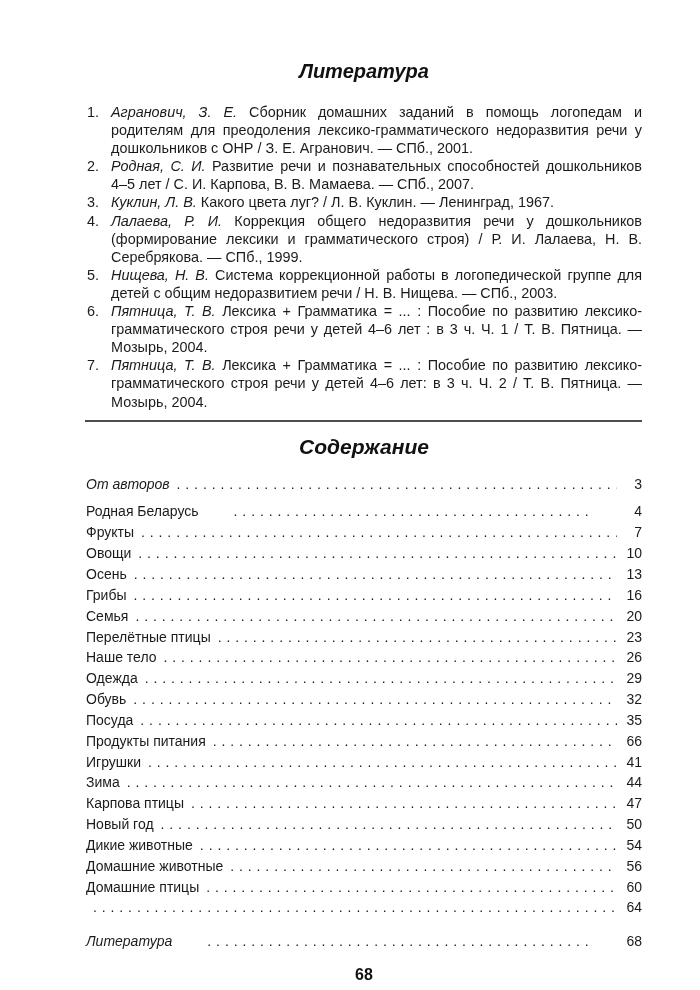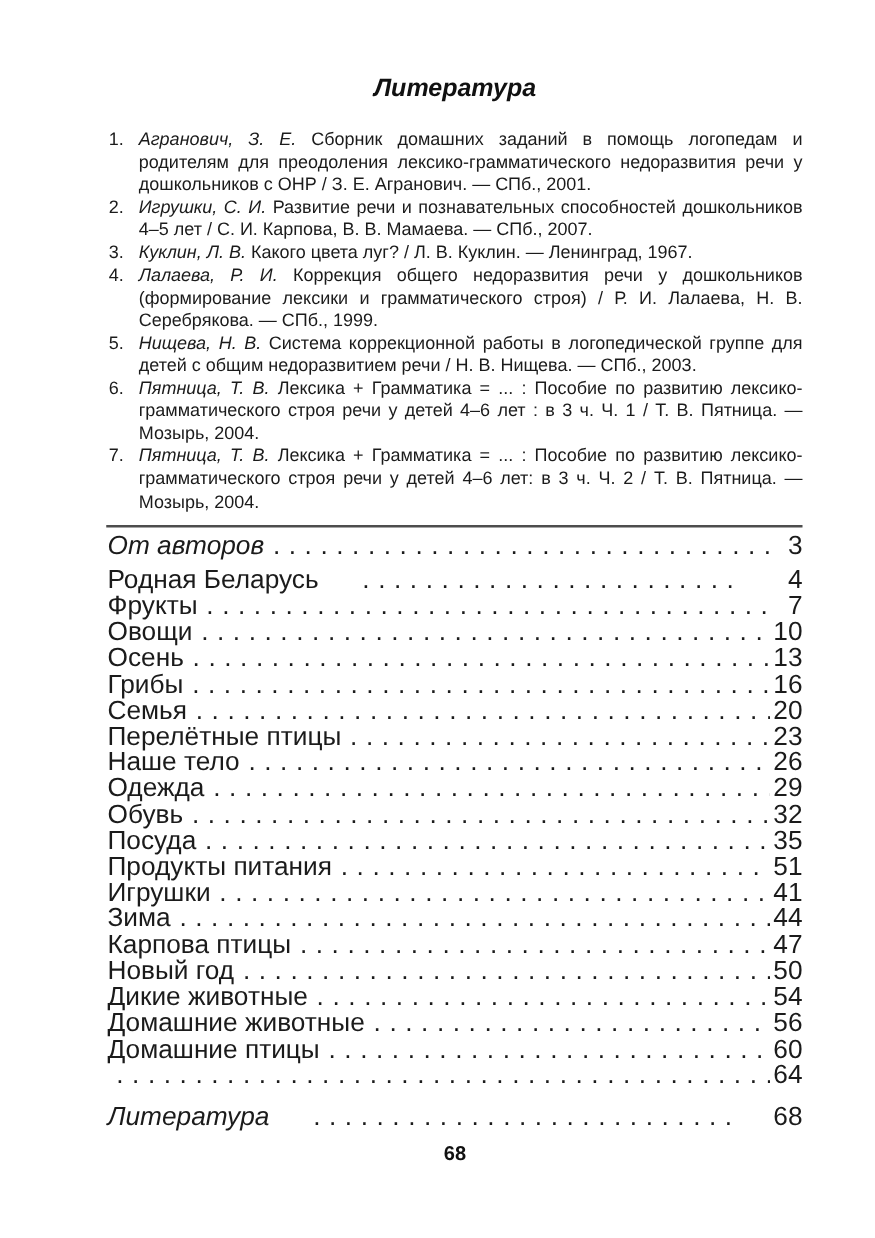--- a/index.html
+++ b/index.html
@@ -49,21 +49,21 @@
     margin-top: 32px;
   }
   
   .divider {
     border: 0;
     border-top: 2px solid #4d4d4d;
     margin: 9px 0 0 -1px;
   }
   
   .toc-list {
-    font-size: 21px;
+    font-size: 14px;
     margin-top: 3px;
   }
   .toc-row {
     display: flex;
     align-items: baseline;
     height: 20.85px;
   }
   .toc-row.italic .toc-label { font-style: italic; }
   .toc-row.gap-before { margin-top: 7px; gap: 28px; }
   .toc-row.gap-before.italic { margin-top: 13px; }
@@ -96,35 +96,36 @@
 </head>
 <body>
 
 <div class="page">
 
   <h1 class="section-title">Литература</h1>
 
   <div class="ref-list" id="ref-list">
   <div class="ref-item"><span class="ref-num">1.</span><span class="ref-author">Агранович, З. Е.</span> <span class="ref-text">Сборник домашних заданий в помощь логопедам и родителям для преодоления лексико-грамматического недоразвития речи у дошкольников с ОНР / З. Е. Агранович. — СПб., 2001.</span></div>
 
-  <div class="ref-item"><span class="ref-num">2.</span><span class="ref-author">Игрушки, С. И.</span> <span class="ref-text">Развитие речи и познавательных способностей дошкольников 4–5 лет / С. И. Карпова, В. В. Мамаева. — СПб., 2007.</span></div>
+  <div class="ref-item"><span class="ref-num">2.</span><span class="ref-author">Родная, С. И.</span> <span class="ref-text">Развитие речи и познавательных способностей дошкольников 4–5 лет / С. И. Карпова, В. В. Мамаева. — СПб., 2007.</span></div>
 
   <div class="ref-item"><span class="ref-num">3.</span><span class="ref-author">Куклин, Л. В.</span> <span class="ref-text">Какого цвета луг? / Л. В. Куклин. — Ленинград, 1967.</span></div>
 
   <div class="ref-item"><span class="ref-num">4.</span><span class="ref-author">Лалаева, Р. И.</span> <span class="ref-text">Коррекция общего недоразвития речи у дошкольников (формирование лексики и грамматического строя) / Р. И. Лалаева, Н. В. Серебрякова. — СПб., 1999.</span></div>
 
   <div class="ref-item"><span class="ref-num">5.</span><span class="ref-author">Нищева, Н. В.</span> <span class="ref-text">Система коррекционной работы в логопедической группе для детей с общим недоразвитием речи / Н. В. Нищева. — СПб., 2003.</span></div>
 
   <div class="ref-item"><span class="ref-num">6.</span><span class="ref-author">Пятница, Т. В.</span> <span class="ref-text">Лексика + Грамматика = ... : Пособие по развитию лексико-грамматического строя речи у детей 4–6 лет : в 3 ч. Ч. 1 / Т. В. Пятница. — Мозырь, 2004.</span></div>
 
   <div class="ref-item"><span class="ref-num">7.</span><span class="ref-author">Пятница, Т. В.</span> <span class="ref-text">Лексика + Грамматика = ... : Пособие по развитию лексико-грамматического строя речи у детей 4–6 лет: в 3 ч. Ч. 2 / Т. В. Пятница. — Мозырь, 2004.</span></div>
 </div>
 
   <hr class="divider">
 
+  <h1 class="section-title toc-title">Содержание</h1>
 
   <div class="toc-list" id="toc-list">
   <div class="toc-row italic">
     <span class="toc-label">От авторов</span>
     <span class="toc-leader">. . . . . . . . . . . . . . . . . . . . . . . . . . . . . . . . . . . . . . . . . . . . . . . . . . . . . . . . . . . . . . . . . . . . . . . . . . . . . . . . . . . . . . . . . . . . . . . . . . . . . . . . . . . . . . . . . . . . . . . . . . . . . . . . . . . . . . . . . . . . . . . . . . . . . . . . . . . . . . . . </span>
     <span class="toc-page">3</span>
   </div>
 
   <div class="toc-row gap-before">
     <span class="toc-label">Родная Беларусь</span>
@@ -188,21 +189,21 @@
 
   <div class="toc-row">
     <span class="toc-label">Посуда</span>
     <span class="toc-leader">. . . . . . . . . . . . . . . . . . . . . . . . . . . . . . . . . . . . . . . . . . . . . . . . . . . . . . . . . . . . . . . . . . . . . . . . . . . . . . . . . . . . . . . . . . . . . . . . . . . . . . . . . . . . . . . . . . . . . . . . . . . . . . . . . . . . . . . . . . . . . . . . . . . . . . . . . . . . . . . . </span>
     <span class="toc-page">35</span>
   </div>
 
   <div class="toc-row">
     <span class="toc-label">Продукты питания</span>
     <span class="toc-leader">. . . . . . . . . . . . . . . . . . . . . . . . . . . . . . . . . . . . . . . . . . . . . . . . . . . . . . . . . . . . . . . . . . . . . . . . . . . . . . . . . . . . . . . . . . . . . . . . . . . . . . . . . . . . . . . . . . . . . . . . . . . . . . . . . . . . . . . . . . . . . . . . . . . . . . . . . . . . . . . . </span>
-    <span class="toc-page">51</span>
+    <span class="toc-page">66</span>
   </div>
 
   <div class="toc-row">
     <span class="toc-label">Игрушки</span>
     <span class="toc-leader">. . . . . . . . . . . . . . . . . . . . . . . . . . . . . . . . . . . . . . . . . . . . . . . . . . . . . . . . . . . . . . . . . . . . . . . . . . . . . . . . . . . . . . . . . . . . . . . . . . . . . . . . . . . . . . . . . . . . . . . . . . . . . . . . . . . . . . . . . . . . . . . . . . . . . . . . . . . . . . . . </span>
     <span class="toc-page">41</span>
   </div>
 
   <div class="toc-row">
     <span class="toc-label">Зима</span>

